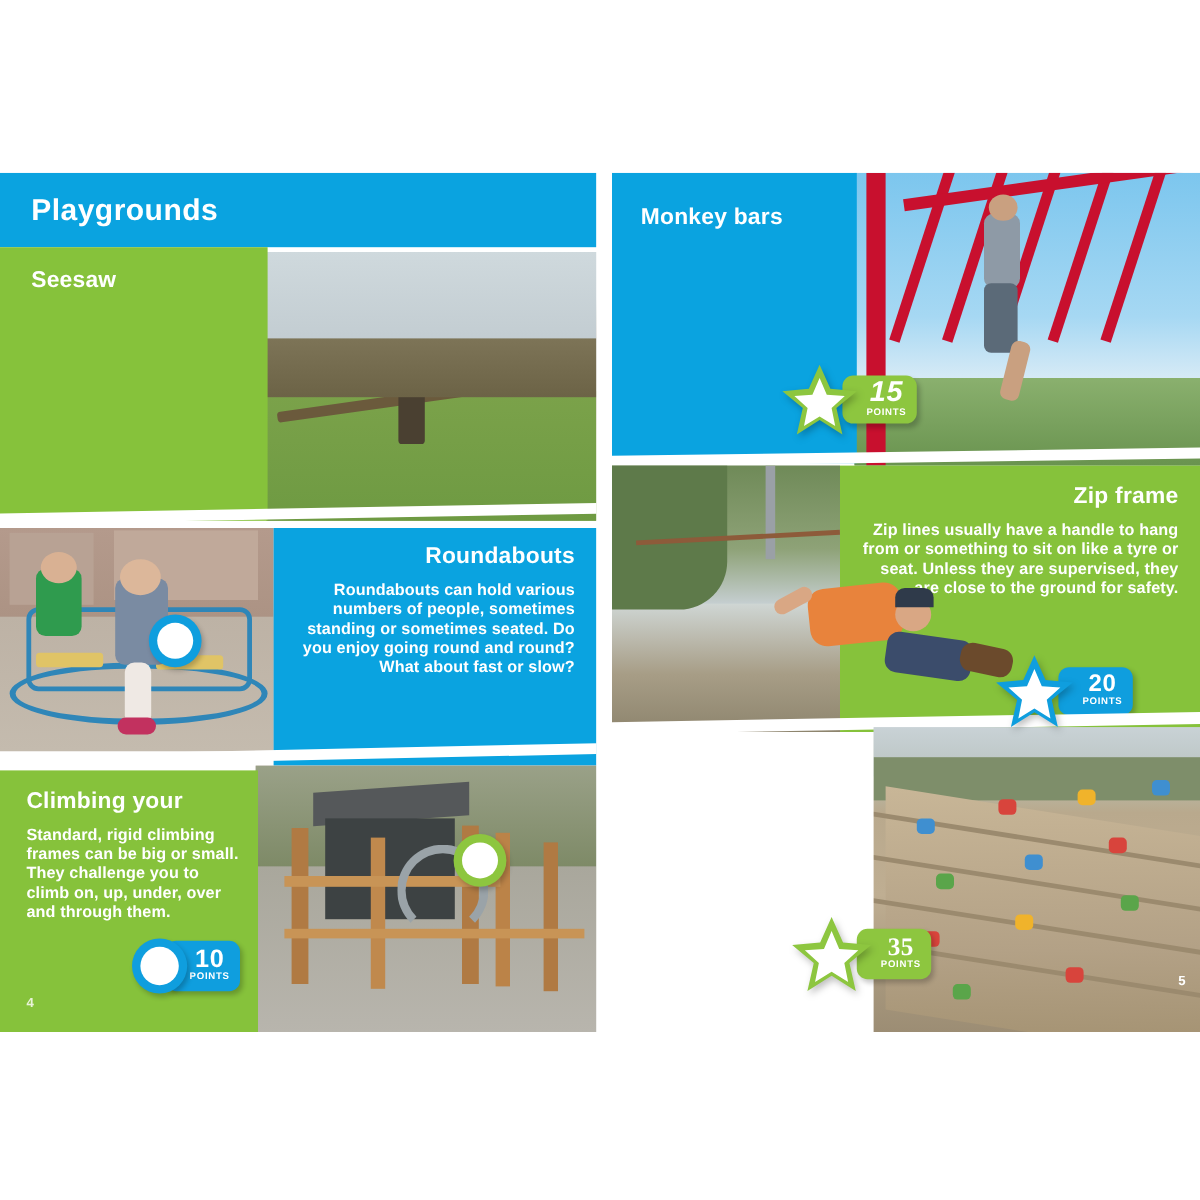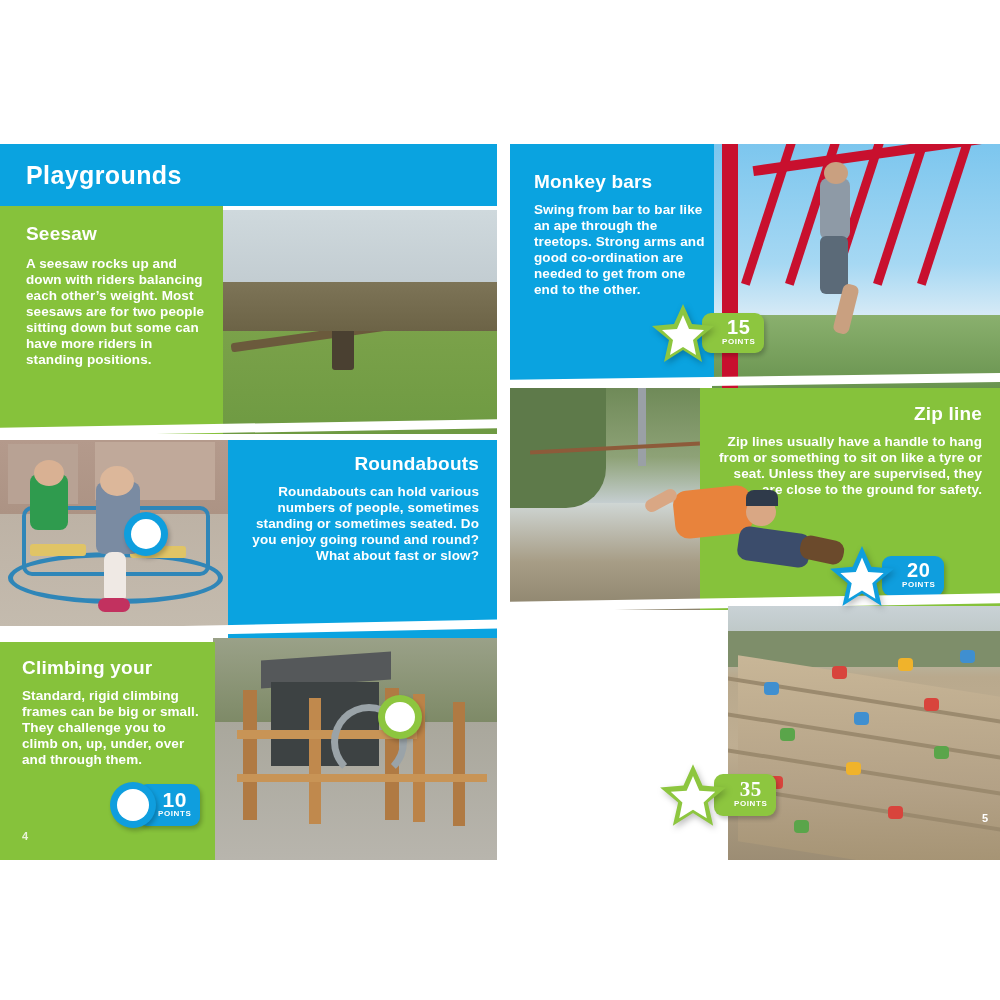--- a/index.html
+++ b/index.html
@@ -114,21 +114,20 @@
       <div style="position:absolute;left:24px;top:58px;width:18px;height:54px;background:#3f6fb5;border-radius:6px;"></div>
       <div style="position:absolute;left:24px;top:46px;width:18px;height:16px;background:#e3c6a8;border-radius:50%;"></div>
       <div style="position:absolute;left:216px;top:60px;width:19px;height:48px;background:#e2582a;border-radius:6px;"></div>
       <div style="position:absolute;left:217px;top:48px;width:17px;height:15px;background:#e3c6a8;border-radius:50%;"></div>
       <div style="position:absolute;left:0;top:0;width:100%;height:34%;background:linear-gradient(180deg,#cfd9dd 0%,#c2ccd1 100%);"></div>
       <div style="position:absolute;left:0;top:32%;width:100%;height:22%;background:linear-gradient(180deg,#7d7457 0%,#6c6346 100%);"></div>
     </div>
 
     <div class="band green" style="left:0;top:62px;width:223px;height:228px;">
       <div class="ttl" style="position:absolute;left:26px;top:18px;font-size:19px;">Seesaw</div>
-      <div class="body" style="position:absolute;left:26px;top:50px;width:186px;font-size:13.5px;">A seesaw rocks up and down with riders balancing each other’s weight. Most seesaws are for two people sitting down but some can have more riders in standing positions.</div>
     </div>
 
     <div class="badge b-blue" style="left:124px;top:368px;">
       <div class="ring" style="width:44px;height:44px;">
           <i style="width:30px;height:30px;"></i>
         </div>
       <div class="pill" style="height:36px;">
         <span class="num" style="font-size:20px;">5</span>
         <span class="pts" style="font-size:8px;">POINTS</span>
       </div>
@@ -215,46 +214,45 @@
       <div style="position:absolute;left:228px;top:-6px;width:9px;height:150px;background:#c8102e;transform:rotate(18deg);"></div>
       <div style="position:absolute;left:40px;top:4px;width:260px;height:10px;background:#c8102e;transform:rotate(-8deg);"></div>
       <div style="position:absolute;left:108px;top:34px;width:30px;height:62px;background:#8e9aa6;border-radius:8px;"></div>
       <div style="position:absolute;left:112px;top:18px;width:24px;height:22px;background:#c9a080;border-radius:50%;"></div>
       <div style="position:absolute;left:108px;top:92px;width:28px;height:58px;background:#5b6a78;border-radius:6px;"></div>
       <div style="position:absolute;left:126px;top:140px;width:16px;height:50px;background:#c9a080;border-radius:6px;transform:rotate(14deg);"></div>
     </div>
 
     <div class="band blue" style="left:0;top:0;width:204px;height:242px;">
       <div class="ttl" style="position:absolute;left:24px;top:28px;font-size:19px;">Monkey bars</div>
-      <div class="body" style="position:absolute;left:24px;top:58px;width:178px;font-size:13.5px;">Swing from bar to bar like an ape through the treetops. Strong arms and good co-ordination are needed to get from one end to the other.</div>
     </div>
 
     <div class="badge b-green" style="left:140px;top:158px;">
       <svg class="star" width="66" height="62" viewBox="0 0 66 62">
         <polygon points="33,2 42,22 64,24 47,38 52,60 33,48 14,60 19,38 2,24 24,22" fill="#8dc63f"></polygon>
         <polygon points="33,13 39,27 54,28 43,38 46,53 33,45 20,53 23,38 12,28 27,27" fill="#ffffff"></polygon>
       </svg>
       <div class="pill" style="height:36px;margin-left:-14px;">
-        <span class="num" style="font-size:20px;">15</span>
+        <span class="num" style="font-size:24px;font-style:italic;">15</span>
         <span class="pts" style="font-size:8px;">POINTS</span>
       </div>
     </div>
 
     <div class="sep" style="left:-10px;top:236px;width:520px;height:9px;transform:rotate(-0.8deg);"></div>
 
     <div class="photo ph-zip" style="left:0;top:244px;width:190px;height:222px;">
       <div style="position:absolute;left:0;top:0;width:100%;height:52%;background:linear-gradient(180deg,#6f8a58 0%,#8ea277 60%,#c5ced0 100%);"></div>
       <div style="position:absolute;left:0;top:52%;width:100%;height:48%;background:linear-gradient(180deg,#cfd6d4 0%,#a79d86 55%,#8e856e 100%);"></div>
       <div style="position:absolute;left:0;top:0;width:96px;height:120px;background:#5e7a4a;border-radius:0 0 40px 0;"></div>
       <div style="position:absolute;left:128px;top:0;width:8px;height:78px;background:#9aa0a6;"></div>
       <div style="position:absolute;left:20px;top:58px;width:170px;height:4px;background:#8d5b3a;transform:rotate(-3deg);"></div>
     </div>
 
     <div class="band green" style="left:190px;top:244px;width:300px;height:222px;">
-      <div class="ttl" style="position:absolute;right:18px;top:16px;font-size:19px;text-align:right;">Zip line</div>
+      <div class="ttl" style="position:absolute;right:18px;top:16px;font-size:19px;text-align:right;">Zip frame</div>
       <div class="body" style="position:absolute;right:18px;top:46px;width:272px;font-size:13.5px;text-align:right;">Zip lines usually have a handle to hang from or something to sit on like a tyre or seat. Unless they are supervised, they are close to the ground for safety.</div>
     </div>
 
     <div style="position:absolute;left:124px;top:336px;width:220px;height:120px;">
       <div style="position:absolute;left:40px;top:8px;width:78px;height:48px;background:#e8833c;border-radius:14px;transform:rotate(-6deg);"></div>
       <div style="position:absolute;left:112px;top:18px;width:30px;height:28px;background:#d9a784;border-radius:50%;"></div>
       <div style="position:absolute;left:112px;top:10px;width:32px;height:16px;background:#2f3a4a;border-radius:8px 8px 0 0;"></div>
       <div style="position:absolute;left:104px;top:50px;width:72px;height:34px;background:#3b4c6b;border-radius:10px;transform:rotate(8deg);"></div>
       <div style="position:absolute;left:166px;top:58px;width:44px;height:24px;background:#6b4a2c;border-radius:10px;transform:rotate(12deg);"></div>
       <div style="position:absolute;left:10px;top:14px;width:34px;height:13px;background:#d9a784;border-radius:7px;transform:rotate(-28deg);"></div>

